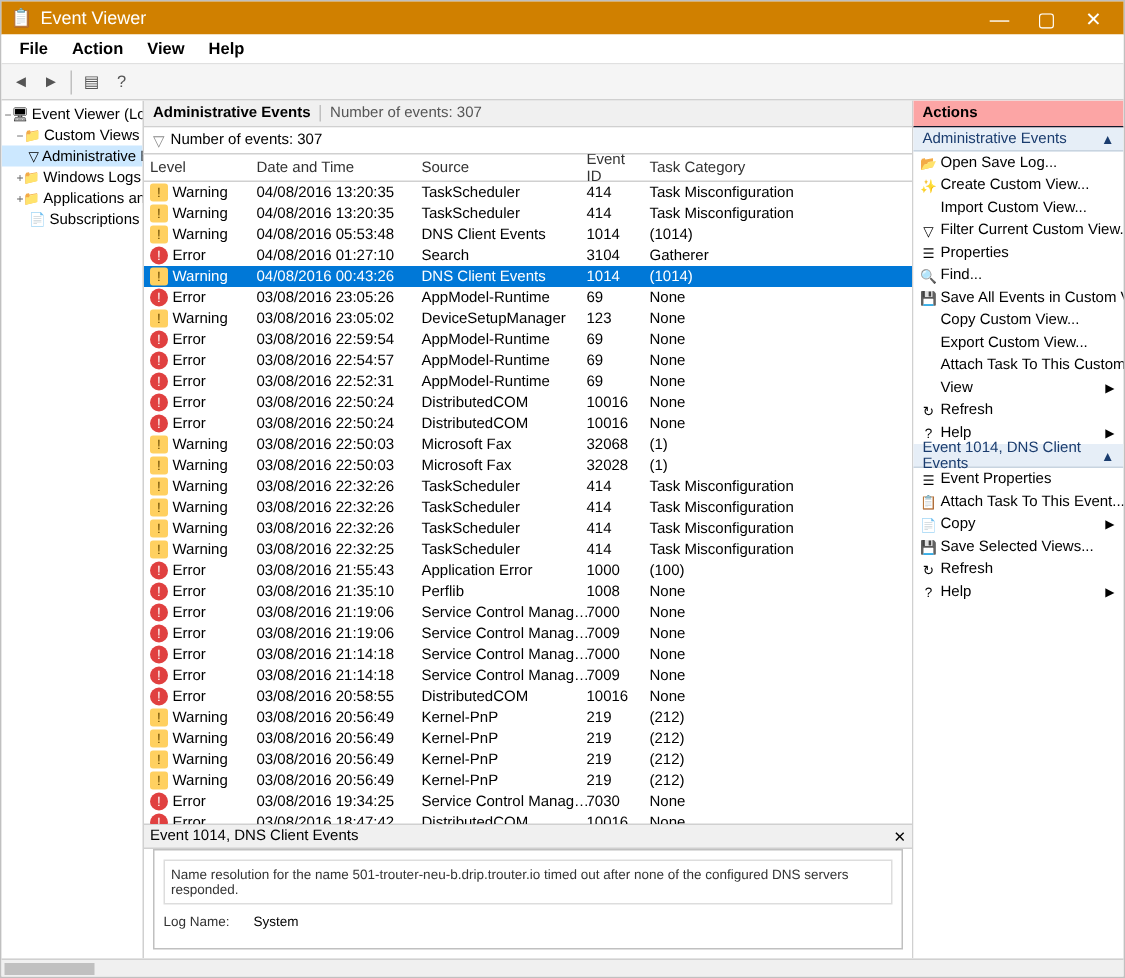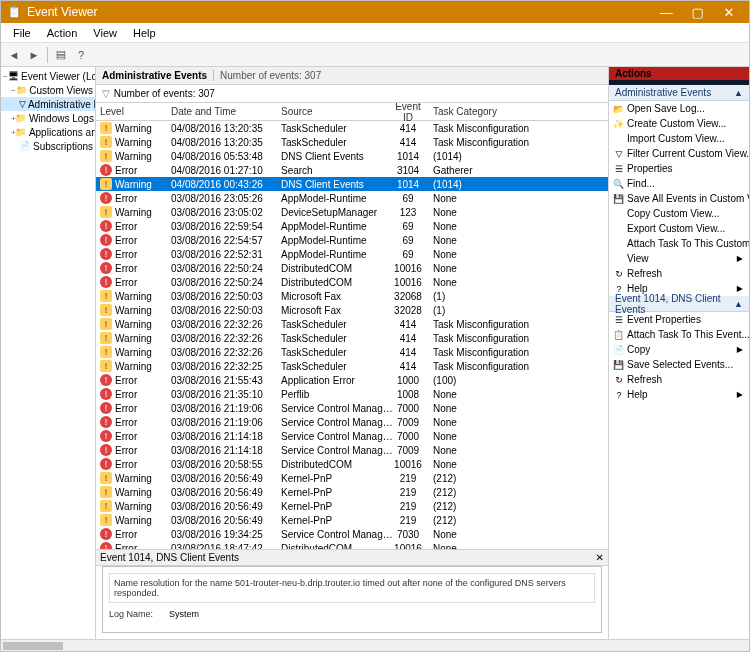--- a/index.html
+++ b/index.html
@@ -3,21 +3,21 @@
 <meta charset="utf-8">
 <style>
 * { box-sizing: border-box; font-family: "Segoe UI", Tahoma, sans-serif; }
 body { margin: 0; background: #fff; font-size: 11px; overflow: hidden; }
 .window { width: 750px; height: 652px; display: flex; flex-direction: column; border: 1px solid #c0c0c0; }
 .titlebar { background: #d08000; color: #fff; height: 22px; display: flex; align-items: center; padding: 0 6px; font-size: 12px; }
 .titlebar-icon { width: 14px; height: 14px; margin-right: 6px; display: inline-block; }
 .titlebar-spacer { flex: 1; }
 .titlebar-btns span { display: inline-block; width: 28px; text-align: center; cursor: default; font-size: 13px; color: #fff; }
 .menubar { background: #fff; height: 20px; display: flex; align-items: center; padding: 0 4px; border-bottom: 1px solid #e0e0e0; }
-.menubar span { padding: 2px 8px; cursor: default; }
+.menubar span { padding: 2px 8px; cursor: default; font-weight: bold; }
 .toolbar { background: #f5f5f5; height: 24px; display: flex; align-items: center; padding: 0 4px; gap: 2px; border-bottom: 1px solid #d0d0d0; }
 .tb-btn { width: 18px; height: 18px; display: inline-flex; align-items: center; justify-content: center; font-size: 11px; color: #555; }
 .tb-sep { width: 1px; height: 16px; background: #c0c0c0; margin: 0 2px; }
 .body { flex: 1; display: flex; overflow: hidden; }
 .tree { width: 95px; border-right: 1px solid #d0d0d0; background: #fff; overflow: hidden; padding: 2px 0; font-size: 10px; }
 .tree-item { display: flex; align-items: center; padding: 1px 2px; white-space: nowrap; cursor: default; }
 .tree-item.sel { background: #cce8ff; }
 .tree-icon { width: 12px; height: 12px; margin-right: 2px; display: inline-flex; align-items: center; justify-content: center; font-size: 9px; }
 .tree-exp { width: 9px; display: inline-block; font-size: 8px; color: #666; }
 .tree-i1 { padding-left: 10px; }
@@ -27,39 +27,39 @@
 .center-hdr .title { font-weight: bold; padding: 0 6px; }
 .center-hdr .count { color: #555; padding-left: 6px; border-left: 1px solid #c0c0c0; }
 .filter-bar { background: #fff; border-bottom: 1px solid #d0d0d0; height: 18px; display: flex; align-items: center; padding: 0 6px; font-size: 10px; }
 .filter-bar .f-icon { margin-right: 4px; color: #888; }
 .events { flex: 1; overflow-y: auto; overflow-x: hidden; }
 .ev-head, .ev-row { display: flex; font-size: 10px; }
 .ev-head { position: sticky; top: 0; background: #fff; border-bottom: 1px solid #d0d0d0; height: 18px; align-items: center; font-weight: normal; color: #333; }
 .col-level { width: 75px; padding-left: 4px; display: flex; align-items: center; }
 .col-date { width: 110px; }
 .col-source { width: 110px; }
-.col-id { width: 40px; text-align: center; padding-right: 6px; }
+.col-id { width: 40px; text-align: left; padding-right: 6px; }
 .col-cat { flex: 1; padding-left: 2px; }
 .ev-row { height: 14px; align-items: center; white-space: nowrap; cursor: default; }
 .ev-row.selected { background: #0078d7; color: #fff; }
 .lvl-icon { width: 12px; height: 12px; margin-right: 3px; display: inline-flex; align-items: center; justify-content: center; font-size: 9px; border-radius: 2px; }
 .lvl-warn { background: #ffd060; color: #6a4a00; }
 .lvl-err { background: #e04040; color: #fff; border-radius: 50%; }
 .detail-pane { height: 90px; border-top: 1px solid #d0d0d0; display: flex; flex-direction: column; }
 .detail-hdr { background: #f0f0f0; height: 16px; display: flex; align-items: center; justify-content: space-between; padding: 0 4px; font-size: 10px; border-bottom: 1px solid #d0d0d0; }
 .detail-tabs { display: flex; padding: 4px 6px 0 6px; }
 .detail-tabs span { padding: 2px 10px; font-size: 10px; border: 1px solid #c0c0c0; border-bottom: none; background: #fff; margin-right: 2px; cursor: default; }
 .detail-tabs span.active { border-bottom: 1px solid #fff; position: relative; top: 1px; }
 .detail-body { flex: 1; border: 1px solid #c0c0c0; margin: 0 6px 6px 6px; padding: 6px; font-size: 10px; overflow: hidden; }
 .detail-desc { border: 1px solid #ddd; padding: 4px; margin-bottom: 6px; color: #333; font-size: 9px; }
 .detail-row { display: flex; font-size: 9px; }
 .detail-row .lbl { width: 60px; color: #333; }
 .detail-row .val { width: 120px; }
 .actions { width: 140px; background: #fff; display: flex; flex-direction: column; font-size: 10px; }
-.actions-title { background: #b91c1c; height: 18px; display: flex; align-items: center; padding: 0 6px; font-weight: bold; border-bottom: 5px solid #0f172a; }
+.actions-title { background: #fca5a5; height: 18px; display: flex; align-items: center; padding: 0 6px; font-weight: bold; border-bottom: 1px solid #0f172a; }
 .act-hdr { background: #e6eef7; height: 16px; display: flex; align-items: center; justify-content: space-between; padding: 0 6px; border-bottom: 1px solid #c8d4e0; color: #1a3c6e; font-size: 10px; }
 .act-hdr .chev { font-size: 9px; }
 .act-item { display: flex; align-items: center; padding: 2px 6px 2px 18px; cursor: default; white-space: nowrap; position: relative; }
 .act-icon { position: absolute; left: 4px; width: 12px; font-size: 9px; text-align: center; }
 .act-item .arrow { margin-left: auto; font-size: 8px; }
 .scrollbar-h { height: 12px; background: #f0f0f0; border-top: 1px solid #d0d0d0; position: relative; }
 .scrollbar-h::before { content: ''; position: absolute; left: 2px; width: 60px; height: 8px; top: 2px; background: #c0c0c0; }
 
 .events::-webkit-scrollbar { width: 12px; }
 .events::-webkit-scrollbar-track { background: #f0f0f0; }
@@ -457,21 +457,21 @@
             <span class="act-icon">📋</span>
             <span>Attach Task To This Event...</span>
           </div>
           <div class="act-item">
             <span class="act-icon">📄</span>
             <span>Copy</span>
             <span class="arrow">▶</span>
           </div>
           <div class="act-item">
             <span class="act-icon">💾</span>
-            <span>Save Selected Events...</span>
+            <span>Save Selected Views...</span>
           </div>
           <div class="act-item">
             <span class="act-icon">↻</span>
             <span>Refresh</span>
           </div>
           <div class="act-item">
             <span class="act-icon">?</span>
             <span>Help</span>
             <span class="arrow">▶</span>
           </div>

